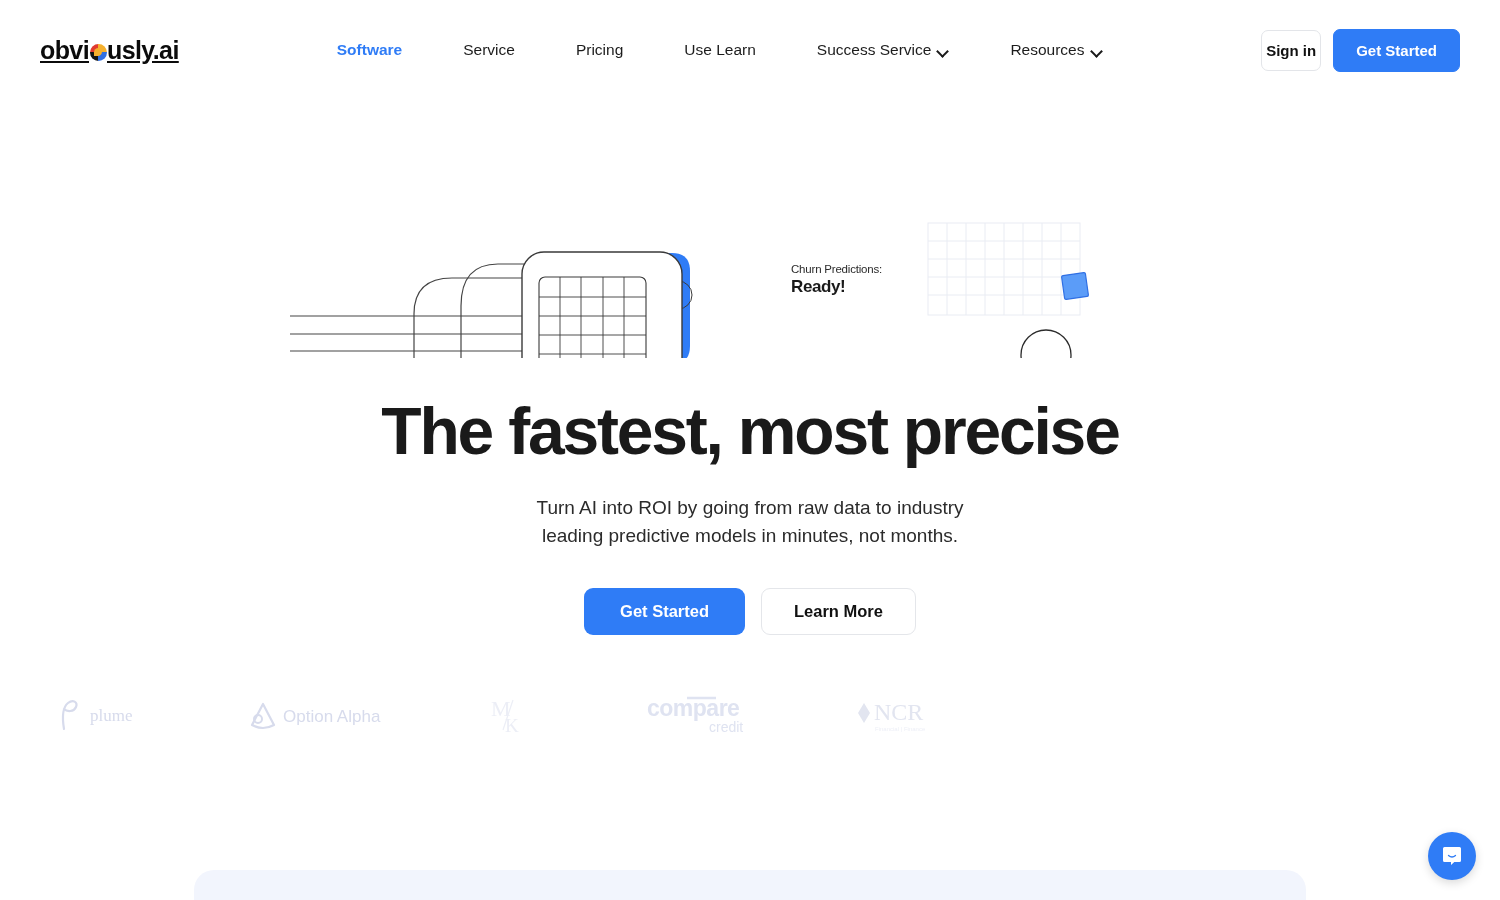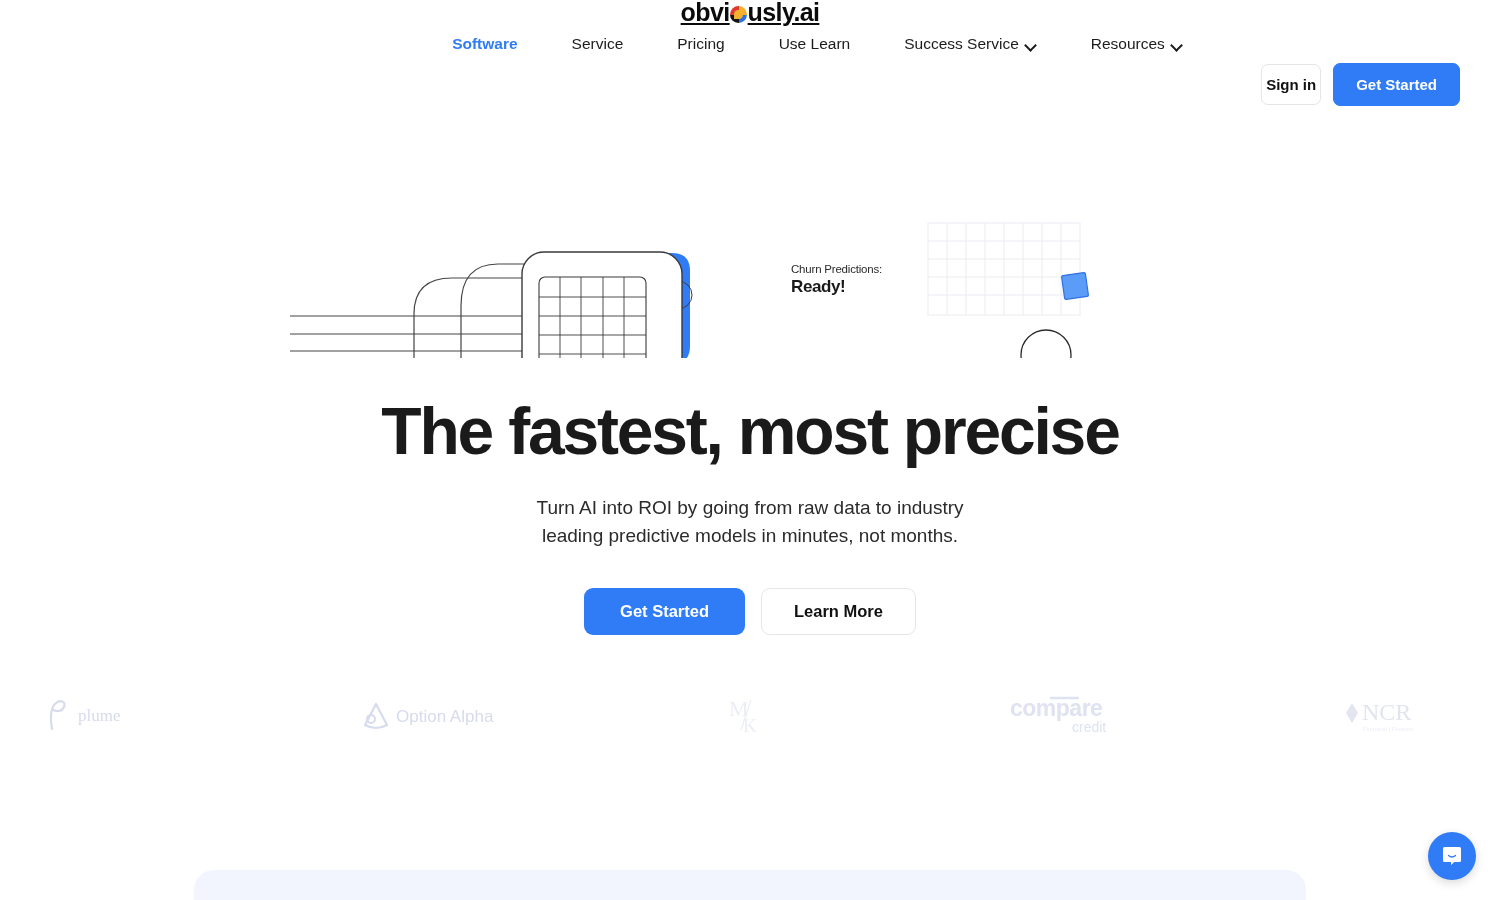--- a/index.html
+++ b/index.html
@@ -13,21 +13,20 @@
   }
 
   
   .site-header {
     position: relative;
     height: 100px;
     display: flex;
     align-items: center;
     padding: 0 40px;
     background: #ffffff;
-    flex-direction: column;
   }
   .brand {
     display: flex;
     align-items: center;
     font-size: 25px;
     font-weight: 700;
     letter-spacing: -0.6px;
     color: #0b0b0b;
     line-height: 1;
     user-select: none;
@@ -50,21 +49,21 @@
   }
   .bm-a { left:0; top:0; width:50%; height:50%; background:#e03a2f; }
   .bm-b { right:0; top:0; width:50%; height:50%; background:#f5b02e; }
   .bm-c { left:0; bottom:0; width:50%; height:50%; background:#141414; }
   .bm-d { right:0; bottom:0; width:50%; height:50%; background:#2f6fe4; }
   .bm-e { left:25%; top:25%; width:50%; height:50%; background:#f5b02e; border-radius:50% 0 50% 0; }
 
   .main-nav {
     display: flex;
     align-items: flex-end;
-    gap: 8px;
+    gap: 15px;
     margin-left: 135px;
   }
   .nav-item {
     display: flex;
     align-items: center;
     gap: 7px;
     font-size: 15.5px;
     font-weight: 500;
     color: #1c1c1c;
     padding: 10px 23px;
@@ -172,23 +171,24 @@
     font-weight: 600;
     padding: 16px 32px;
     height: 47px;
   }
 
   
   .logo-strip {
     margin-top: 50px;
     display: flex;
     align-items: center;
-    justify-content: space-between;
+    justify-content: flex-start;
     gap: 0;
     opacity: 1;
+    padding-left: 12px;
   }
   .logo-cell {
     width: 200px;
     height: 60px;
     display: flex;
     align-items: center;
     justify-content: center;
     color: #d7dbec;
   }
   .logo-cell svg { display:block; }

